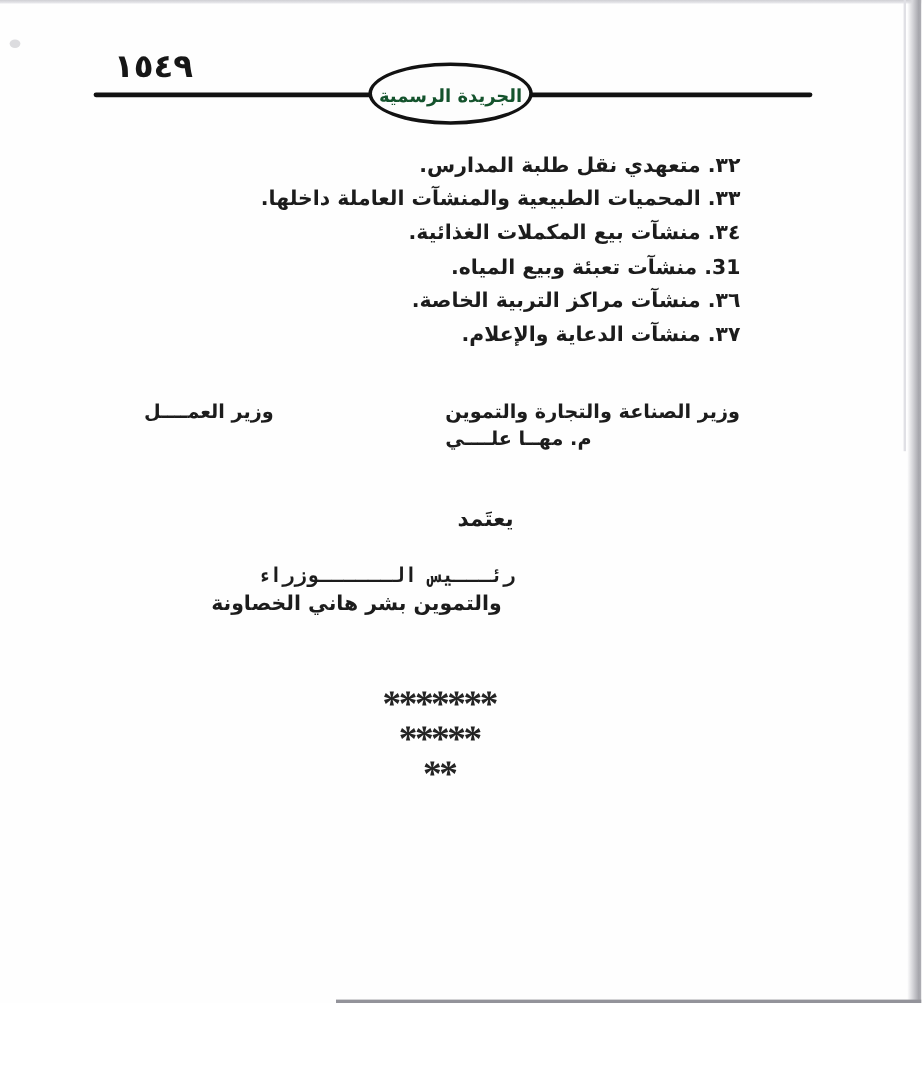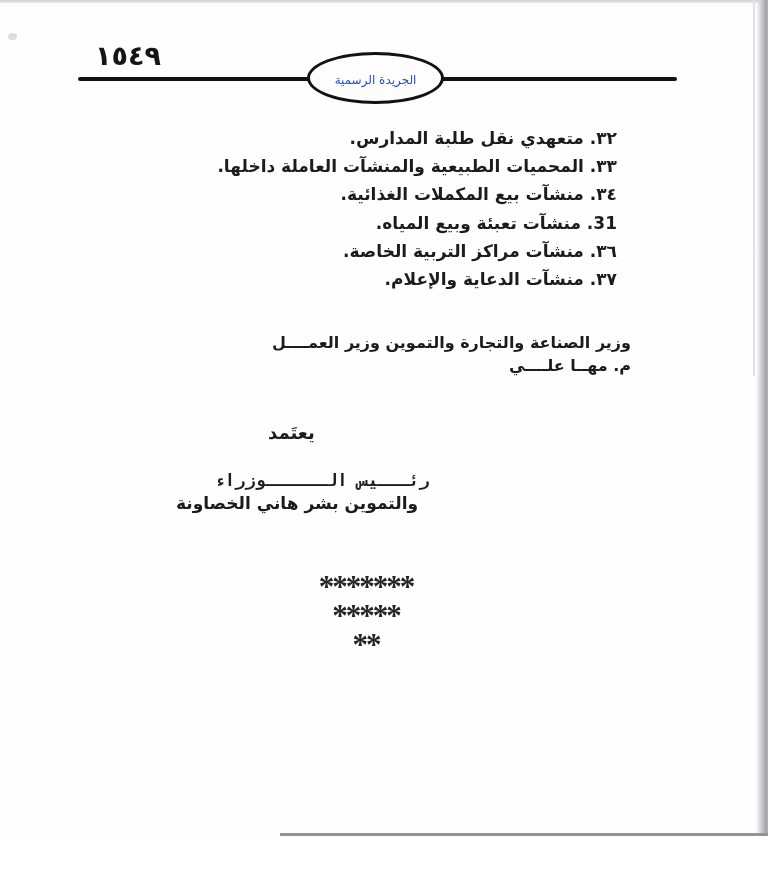--- a/index.html
+++ b/index.html
@@ -47,41 +47,41 @@
     position: absolute; left: 78px; top: 77px; width: 599px; height: 4px;
     background: #121212; border-radius: 2px;
   }
   .header-oval {
     position: absolute; left: 307px; top: 52px; width: 137px; height: 52px;
     background: #fdfdfd; border: 3px solid #121212; border-radius: 50%;
     display: flex; align-items: center; justify-content: center;
     box-sizing: border-box;
   }
   .header-oval span {
-    font-size: 12px; font-weight: normal; padding-top: 4px; color: #1d4ed8;
+    font-size: 15px; font-weight: bold; padding-top: 4px; color: #14532d;
   }
   
   .list {
     position: absolute; top: 124px; right: 151px;
     direction: rtl; text-align: right;
     font-size: 17px; font-weight: bold; line-height: 28.2px;
     color: #1c1c1c;
   }
   
   .sig {
     position: absolute; width: 260px;
-    direction: rtl; text-align: right;
+    direction: rtl; text-align: left;
     font-size: 16px; font-weight: bold; line-height: 23px;
   }
   .sig-right { left: 371px; top: 331px; }
   .sig-left  { left: 120px; top: 331px; }
   
   .approval-stamp {
     position: absolute; left: 268px; top: 422px; width: 160px;
-    direction: rtl; text-align: left;
+    direction: rtl; text-align: right;
     font-size: 18px; font-weight: bold;
   }
   .pm-title {
     position: absolute; left: 172px; top: 470px; width: 300px;
     direction: rtl; text-align: center;
     font-size: 17px; font-weight: bold; font-family: Liberation Mono, monospace;
   }
   .pm-name {
     position: absolute; left: 147px; top: 493px; width: 300px;
     direction: rtl; text-align: center;

